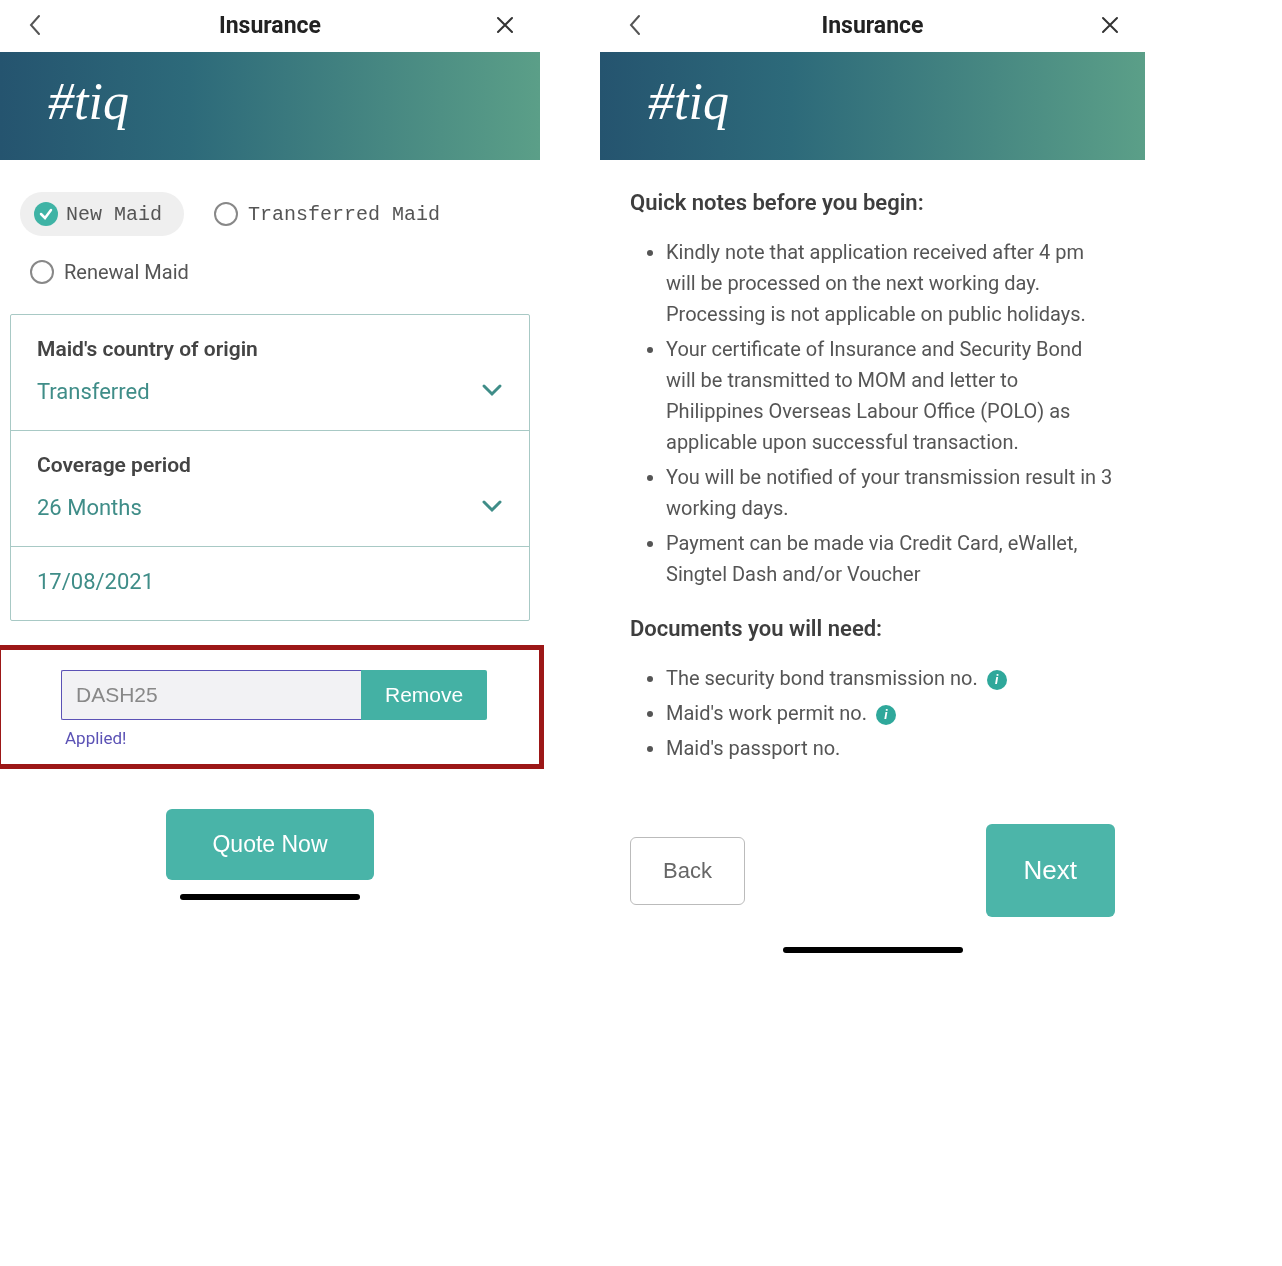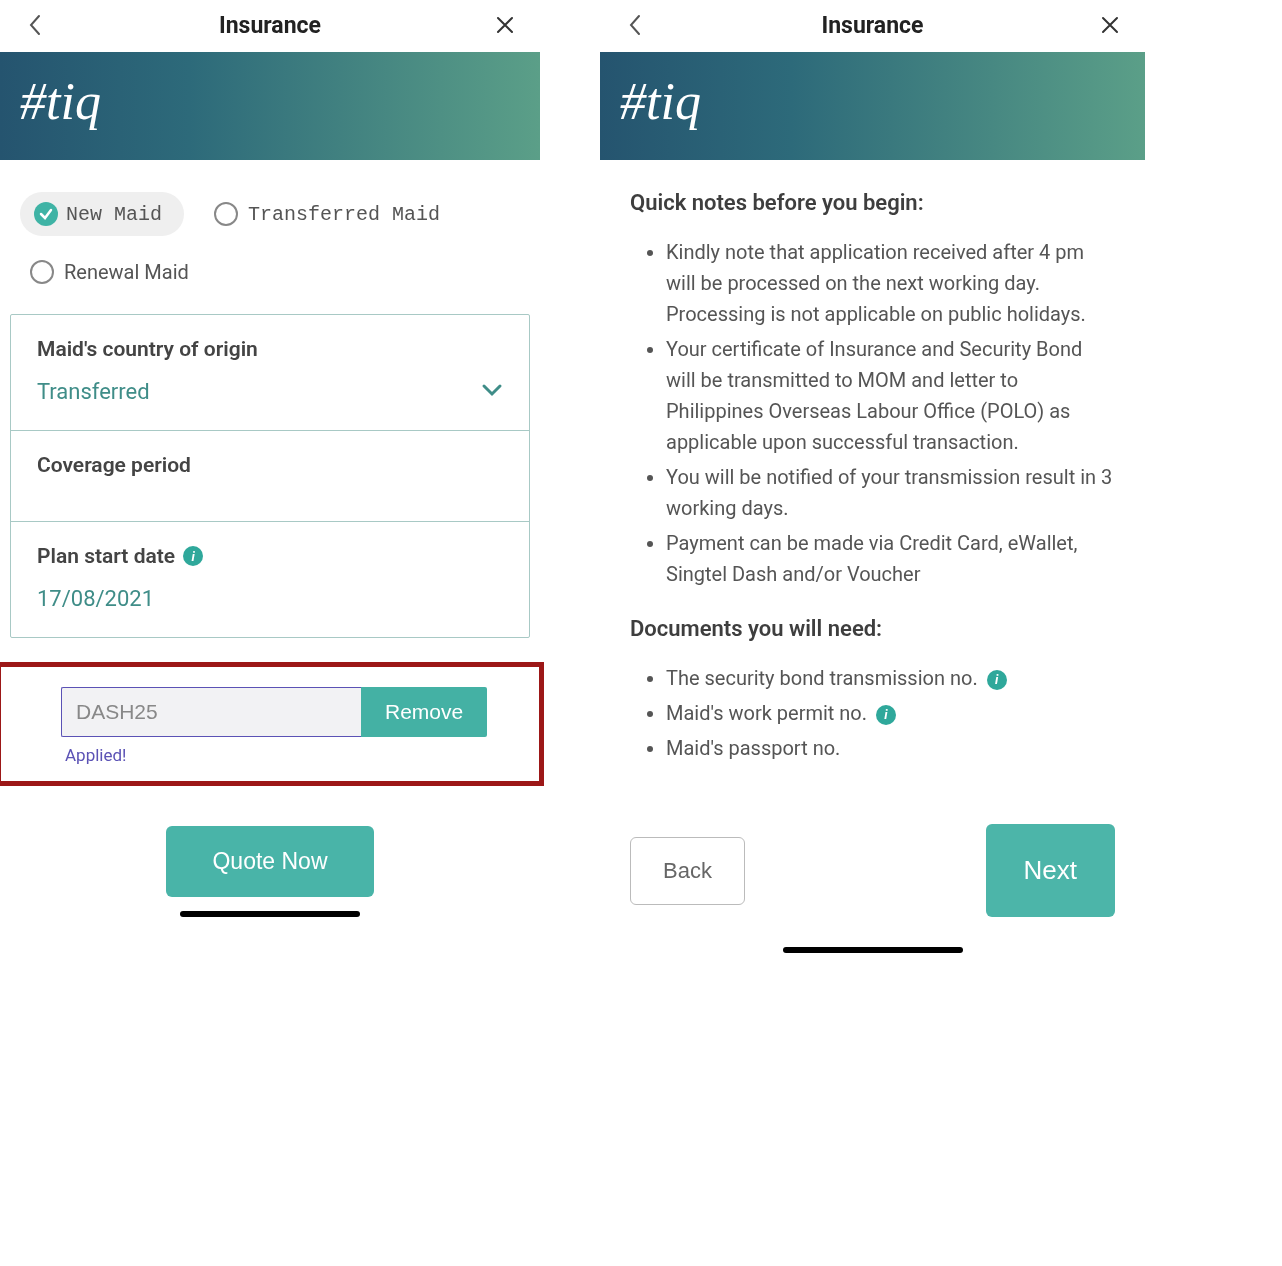--- a/index.html
+++ b/index.html
@@ -33,21 +33,21 @@
   .icon-btn {
     width: 30px; height: 30px;
     display:flex;align-items:center;justify-content:center;
     cursor:pointer;
     color:#555;
   }
   .hero {
     height: 108px;
     background: linear-gradient(90deg,#25546f 0%,#2d6a7a 35%,#5b9f88 100%);
     display:flex;align-items:center;
-    padding-left:20px;
+    padding-left:48px;
   }
   .hero svg { height:70px; }
   .options-row {
     display:flex;
     gap:30px;
     align-items:center;
     margin-left:20px;
     margin-top:32px;
     font-family:Liberation Mono, monospace;
   }
@@ -209,26 +209,30 @@
         <span class="cell-value">Transferred</span>
         <span class="chev">
           <svg width="22" height="14" viewBox="0 0 22 14">
               <path d="M3 3 L11 11 L19 3" stroke="#3f8d88" stroke-width="3" fill="none" stroke-linecap="round"></path>
             </svg>
         </span>
       </div>
     </div>
     <div class="cell">
       <div class="cell-label">Coverage period</div>
+      <div class="cell-value-row">
+        <span class="cell-value">26 Months</span>
+        <span class="chev">
+          <svg width="22" height="14" viewBox="0 0 22 14">
+              <path d="M3 3 L11 11 L19 3" stroke="#3f8d88" stroke-width="3" fill="none" stroke-linecap="round"></path>
+            </svg>
+        </span>
+      </div>
     </div>
     <div class="cell">
-      <div class="cell-label">
-        <span>Plan start date</span>
-        <span class="info-dot">i</span>
-      </div>
       <div class="cell-value-row">
         <span class="cell-value">17/08/2021</span>
       </div>
     </div>
   </div>
 
   <div class="highlight-box">
     <div class="promo-row">
       <input class="promo-input" value="DASH25" style="">
       <button class="remove-btn">Remove</button>

